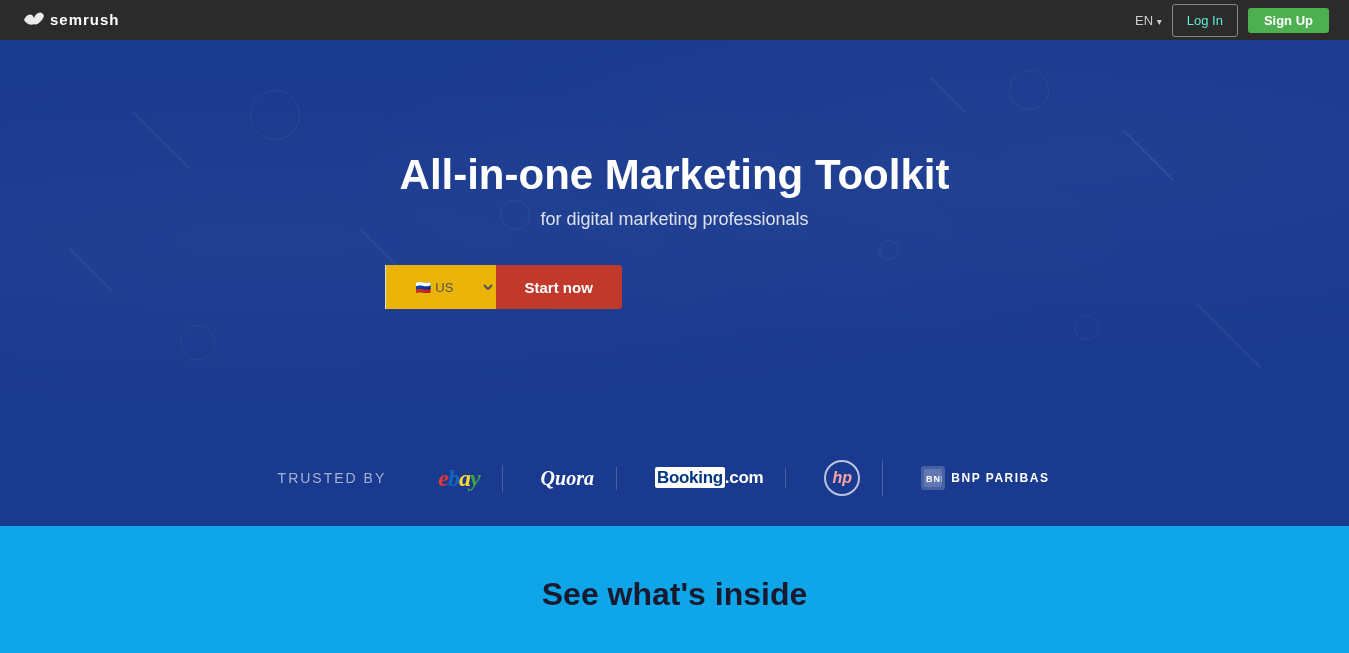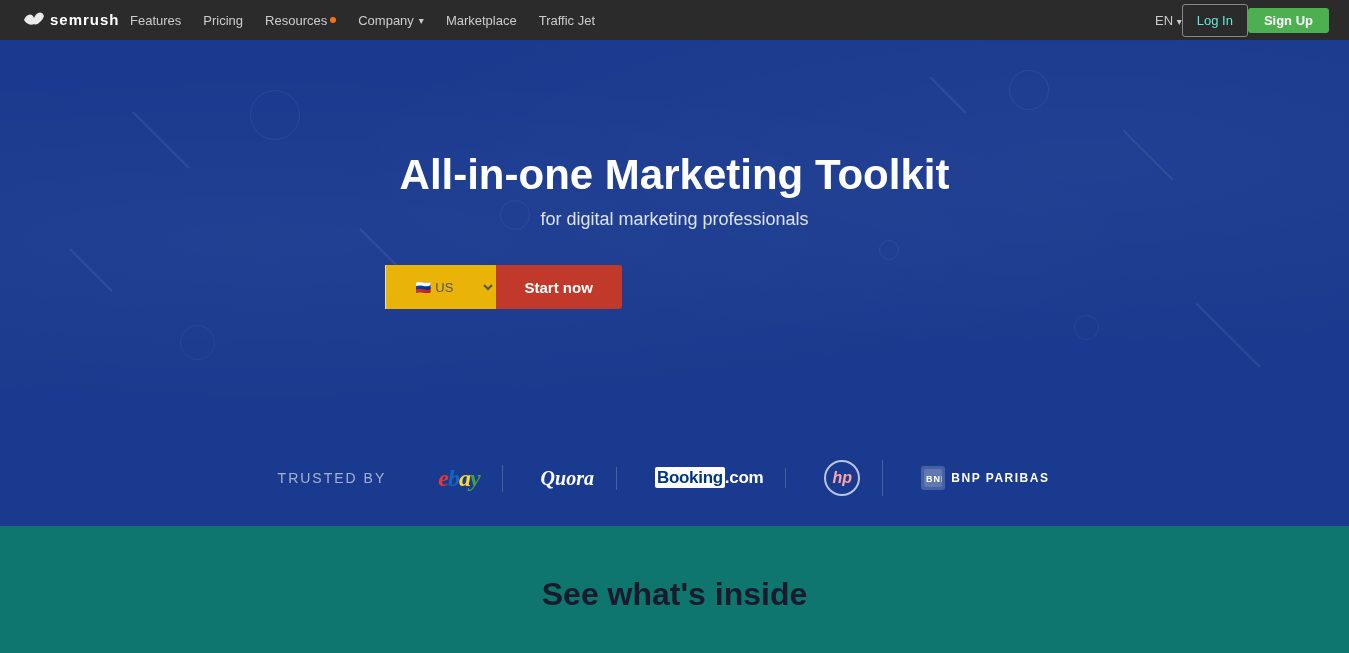--- a/index.html
+++ b/index.html
@@ -50,20 +50,21 @@
     .nav-dot {
       width: 6px;
       height: 6px;
       background: #f97316;
       border-radius: 50%;
       display: inline-block;
     }
     .navbar-right {
       display: flex;
       align-items: center;
+      gap: 10px;
     }
     .lang-selector {
       color: #ccc;
       font-size: 13px;
       cursor: pointer;
     }
     .btn-login {
       background: transparent;
       border: 1px solid #888;
       color: #5eead4;
@@ -242,21 +243,21 @@
       border-radius: 3px;
       display: flex;
       align-items: center;
       justify-content: center;
       font-size: 10px;
       color: #fff;
     }
 
     
     .features-section {
-      background: #0f766e;
+      background: #0ea5e9;
       padding: 50px 20px 0;
       display: flex;
       flex-direction: column;
       align-items: center;
     }
     .features-title {
       font-size: 32px;
       font-weight: bold;
       color: #1a1a2e;
       text-align: center;
@@ -270,34 +271,20 @@
   <div class="navbar-left">
     <div class="logo-area">
       <span class="logo-text">
 
         <svg width="110" height="24" viewBox="0 0 110 24">
 
           <path d="M4 12 C6 6, 12 4, 14 10 C16 4, 22 2, 24 8 C22 14, 16 18, 14 16 C12 18, 6 16, 4 12Z" fill="white" opacity="0.9"></path>
           <text x="30" y="17" fill="white" font-size="15" font-weight="bold" font-family="Arial">semrush</text>
         </svg>
       </span>
-    </div>
-    <div class="nav-links">
-      <a class="nav-link">Features</a>
-      <a class="nav-link">Pricing</a>
-      <a class="nav-link">
-        <span>Resources</span>
-        <span class="nav-dot"></span>
-      </a>
-      <a class="nav-link">
-        <span>Company</span>
-        <span style="font-size:10px; margin-left:2px;">▾</span>
-      </a>
-      <a class="nav-link">Marketplace</a>
-      <a class="nav-link">Traffic Jet</a>
     </div>
   </div>
   <div class="navbar-right">
     <span class="lang-selector">
       <span>EN</span>
       <span style="font-size:10px;">▾</span>
     </span>
     <button class="btn-login">Log In</button>
     <button class="btn-signup">Sign Up</button>
   </div>

